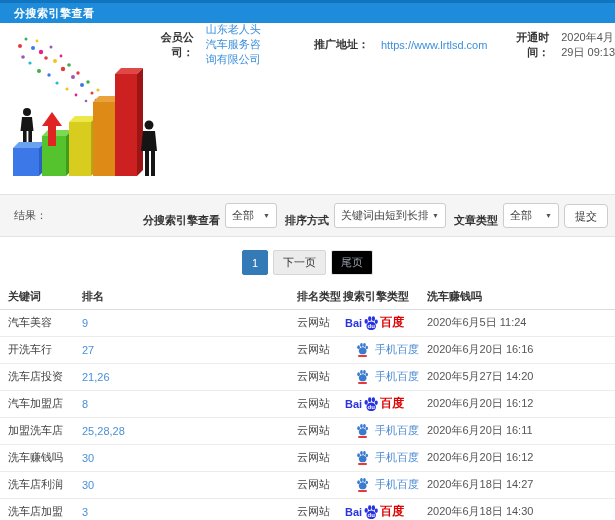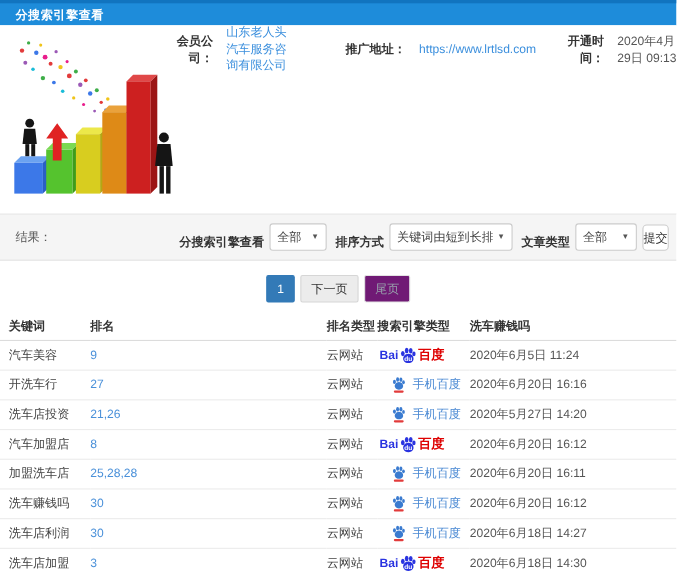--- a/index.html
+++ b/index.html
@@ -26,27 +26,27 @@
   .filterbar{height:43px;background:#f5f5f5;border-top:1px solid #e3e3e3;border-bottom:1px solid #e3e3e3;
              display:flex;align-items:center;padding:0 7px 0 14px}
   .result-label{color:#555}
   .controls{margin-left:auto;display:flex;align-items:flex-end;gap:5px}
   .flabel{font-weight:bold;color:#333;margin-left:3px}
   .sel{height:25px;background:#fff;border:1px solid #ccc;border-radius:3px;display:flex;
        align-items:center;padding:0 6px;color:#444;cursor:pointer}
   .sel-engine{width:52px}.sel-sort{width:112px}.sel-article{width:56px}
   .sel-val{flex:1;white-space:nowrap;overflow:hidden}
   .caret{font-size:7px;color:#555;margin-left:4px}
-  .submit{height:24px;padding:0 0;background:#fff;border:1px solid #ccc;border-radius:4px;
+  .submit{height:24px;padding:0 10px;background:#fff;border:1px solid #ccc;border-radius:4px;
           color:#333;font-size:11px;cursor:pointer;font-family:inherit}
 
   
   .pagination{margin-top:13px;display:flex;justify-content:center;gap:5px;height:25px}
   .pg{display:flex;align-items:center;padding:0 9px;border:1px solid #ddd;border-radius:2px;
-      background:#701a75;color:#337ab7;cursor:pointer;text-decoration:none}
+      background:#000000;color:#337ab7;cursor:pointer;text-decoration:none}
   .pg.cur{background:#337ab7;border-color:#337ab7;color:#fff}
   .pg.next{background:#ececec;border-color:#d6d6d6;color:#333}
   .pg.last{color:#98a1ac;border-color:#e3e3e3}
 
   
   table.results{width:100%;border-collapse:collapse;margin-top:9px;table-layout:fixed}
   thead th{height:25px;font-weight:bold;text-align:left;color:#333;border-bottom:1px solid #dcdcdc;
            font-size:11px;white-space:nowrap}
   tbody td{height:27px;border-bottom:1px solid #ececec;color:#444;white-space:nowrap;overflow:hidden}
   th.c-kw,td.c-kw{padding-left:8px}

